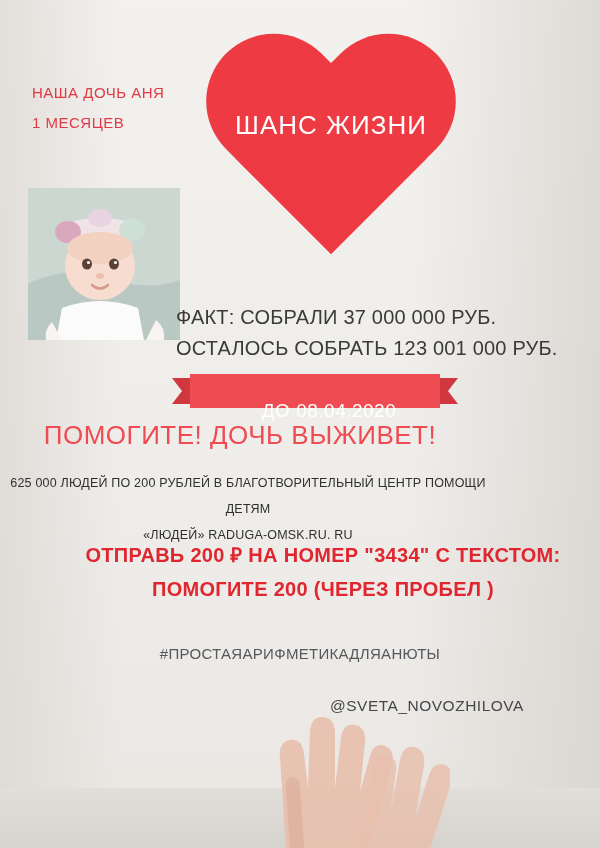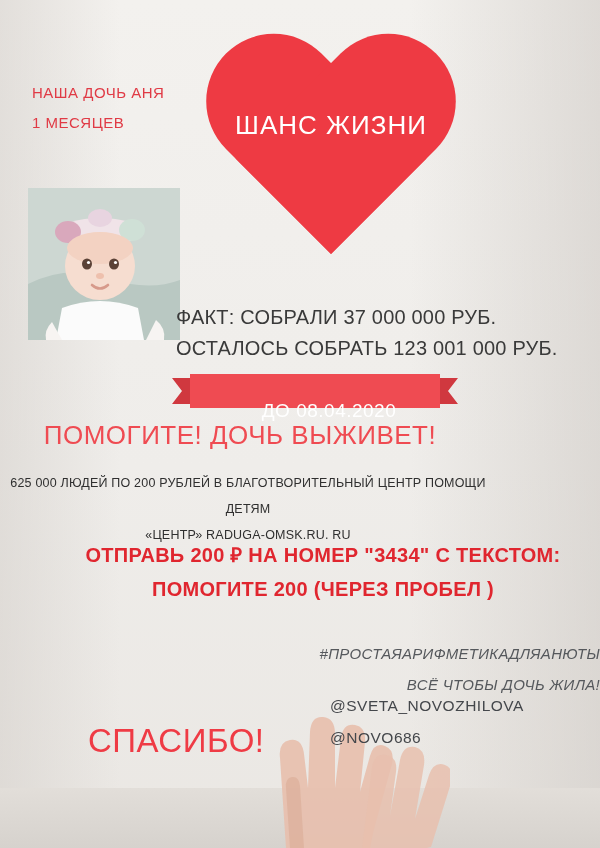--- a/index.html
+++ b/index.html
@@ -216,26 +216,25 @@
     letter-spacing: 0.3px;
     margin-left: 23px;
   }
 
   
   .hashtag {
     position: absolute;
     left: 0;
     top: 638px;
     width: 600px;
-    text-align: right;
+    text-align: center;
     color: #55585c;
     font-size: 15px;
     line-height: 31px;
     letter-spacing: 0.3px;
-    font-style: italic;
   }
 
   
   .thanks {
     position: absolute;
     left: 88px;
     top: 722px;
     color: #ef3b45;
     font-size: 33px;
     letter-spacing: 0.5px;
@@ -324,33 +323,30 @@
     <div class="ribbon-tail-l"></div>
     <div class="ribbon-tail-r"></div>
     <div class="ribbon-body"></div>
     <div class="ribbon-text">ДО 08.04.2020</div>
   </div>
 
   <div class="headline">ПОМОГИТЕ! ДОЧЬ ВЫЖИВЕТ!</div>
 
   <div class="subline">
     <div>625 000 ЛЮДЕЙ ПО 200 РУБЛЕЙ В  БЛАГОТВОРИТЕЛЬНЫЙ ЦЕНТР ПОМОЩИ ДЕТЯМ</div>
-    <div>«ЦЕНТР»  RADUGA-OMSK.RU. RU</div>
+    <div>«ЛЮДЕЙ»  RADUGA-OMSK.RU. RU</div>
   </div>
 
   <div class="send">
     <div>ОТПРАВЬ 200 ₽ НА НОМЕР "3434" С ТЕКСТОМ:</div>
     <div>ПОМОГИТЕ 200   (ЧЕРЕЗ ПРОБЕЛ )</div>
   </div>
 
   <div class="hashtag">
     <div>#ПРОСТАЯАРИФМЕТИКАДЛЯАНЮТЫ</div>
-    <div>ВСЁ ЧТОБЫ ДОЧЬ ЖИЛА!</div>
-  </div>
-
-  <div class="thanks">СПАСИБО!</div>
+  </div>
+
 
   <div class="handles">
     <div>@SVETA_NOVOZHILOVA</div>
-    <div>@NOVO686</div>
   </div>
 
 </div>
 
 </body></html>

